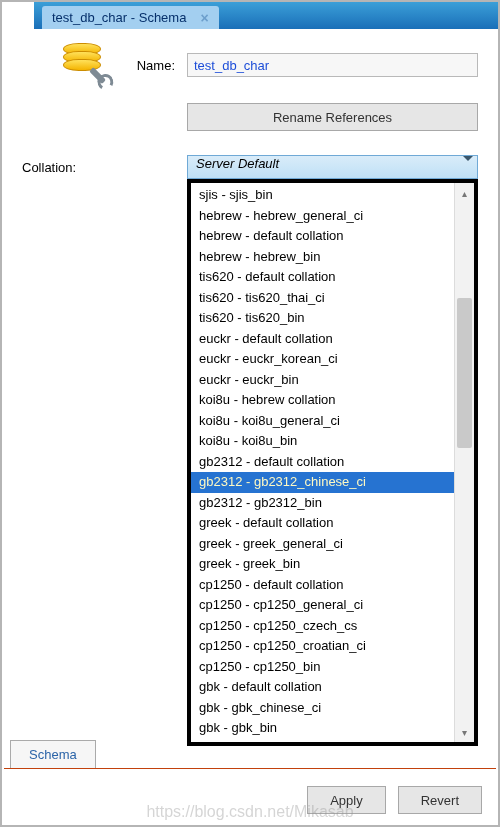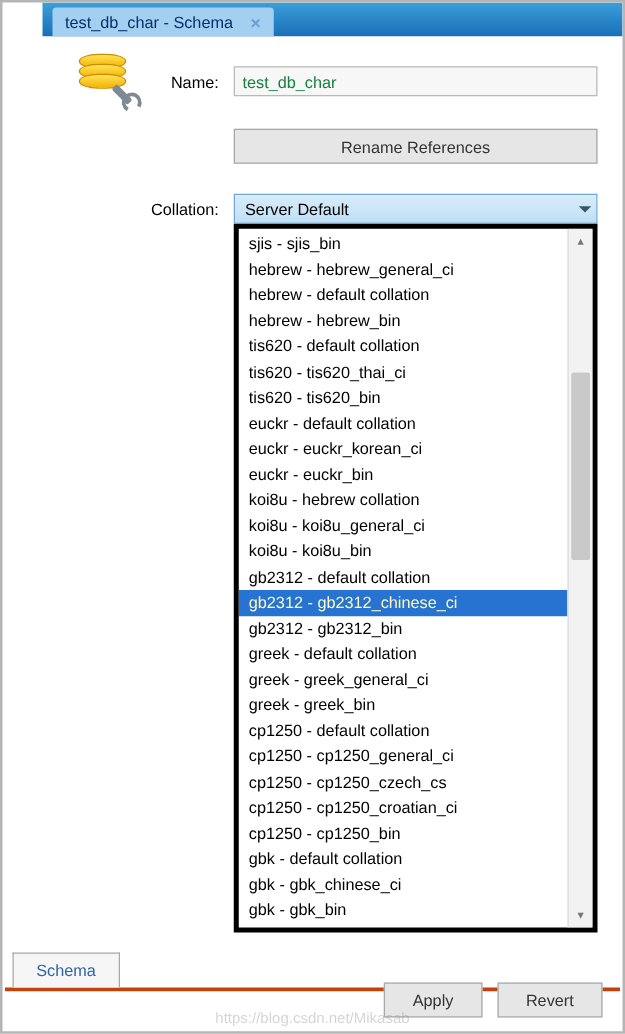--- a/index.html
+++ b/index.html
@@ -36,21 +36,21 @@
   
   .content {
     padding: 12px 20px 0 20px;
   }
   .row {
     display: flex; align-items: center;
     margin-bottom: 14px;
     gap: 10px;
   }
   .label-col {
-    width: 155px; text-align: right; padding-right: 2px;
+    width: 155px; text-align: left; padding-right: 2px;
     color: #000;
   }
   .field-col { flex: 1; }
 
   .db-icon {
     width: 48px; height: 48px;
     position: relative;
   }
   .db-stack { position: absolute; left: 2px; top: 2px; }
   .db-disk {
@@ -76,41 +76,42 @@
     border-right-color: transparent; transform: rotate(30deg);
   }
 
   input[type=text] {
     width: 100%; height: 24px;
     border: 1px solid #b9b9b9;
     background: #f7f7f7;
     padding: 3px 6px;
     color: #555;
   }
-  input[readonly] { color: #15803d; }
+  input[readonly] { color: #1d4ed8; }
 
   button.btn {
     height: 28px;
     padding: 0 22px;
     border: 1px solid #a8a8a8;
     background: #e6e6e6;
     color: #333;
     cursor: pointer;
   }
 
   .rename-row { margin-left: 165px; }
 
   
   .combo-header {
     height: 24px; width: 100%;
     border: 1px solid #6fa9d6;
     background: linear-gradient(#d9ecf9,#bfe0f6);
-    display: flex; align-items: center; justify-content: space-between;
+    display: flex; align-items: flex-start; justify-content: space-between;
     padding: 0 4px 0 8px;
     cursor: pointer;
+    font-style: italic;
   }
   .combo-header .chev {
     width: 0; height: 0;
     border-left: 5px solid transparent;
     border-right: 5px solid transparent;
     border-top: 5px solid #3a566b;
   }
 
   
   .combo-wrap {
@@ -155,44 +156,44 @@
   .thumb {
     position: absolute; left: 2px; right: 2px;
     top: 95px; height: 150px;
     background: #c9c9c9;
     border-radius: 2px;
     cursor: pointer;
   }
 
   
   .footer-tabbar {
-    position: absolute; left: 2px; right: 2px; bottom: 32px;
+    position: absolute; left: 2px; right: 2px; bottom: 56px;
     height: 28px; display: flex; align-items: flex-end;
-    border-bottom: 3px solid #c2410c;
+    border-bottom: 1px solid #c2410c;
   }
   .footer-tab {
     padding: 6px 18px;
     border: 1px solid #aaa;
     border-bottom: none;
     background: #f6f6f6;
     color: #2b64a8;
     margin-left: 6px;
   }
 
   .action-bar {
     position: absolute; left: 2px; right: 2px; bottom: 2px;
     height: 46px;
     display: flex; justify-content: flex-end; align-items: center;
     gap: 12px; padding-right: 14px;
   }
 
   .watermark {
     position: absolute; bottom: 4px; left: 0; right: 0;
     text-align: center; color: rgba(150,150,150,.4);
-    font-size: 12px; pointer-events: none;
+    font-size: 16px; pointer-events: none;
   }
 </style>
 </head>
 <body>
 
 <div class="tabbar">
   <div class="tab">
     <span>test_db_char - Schema</span>
     <span class="close">×</span>
   </div>

